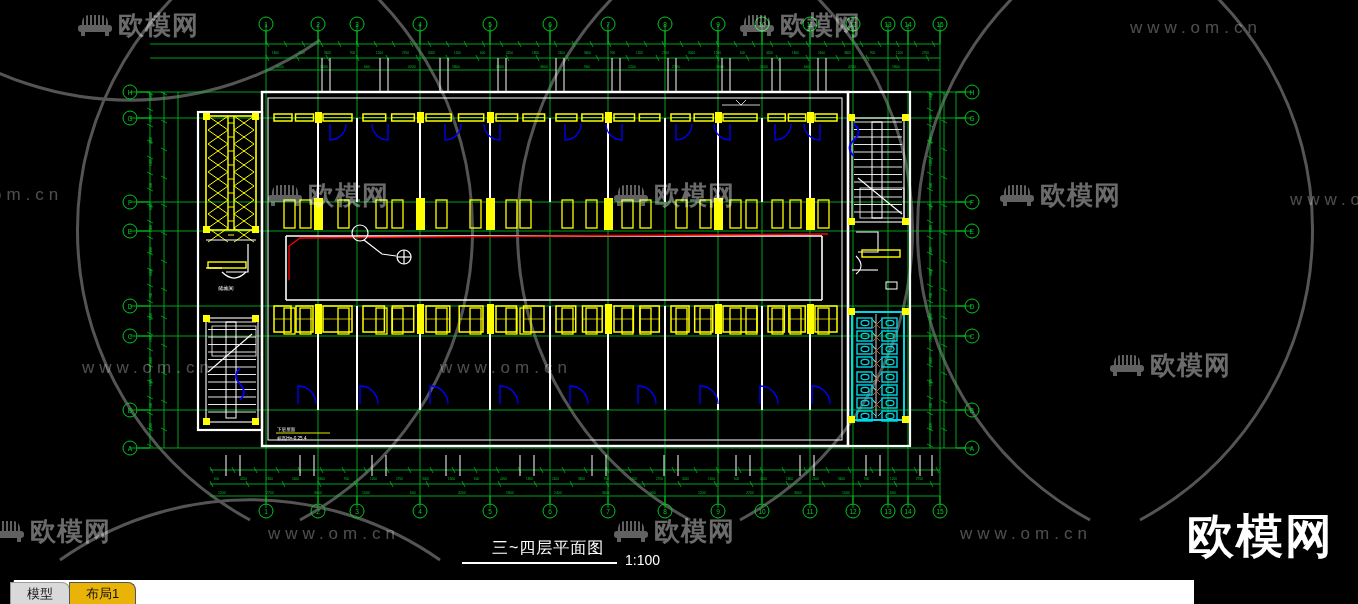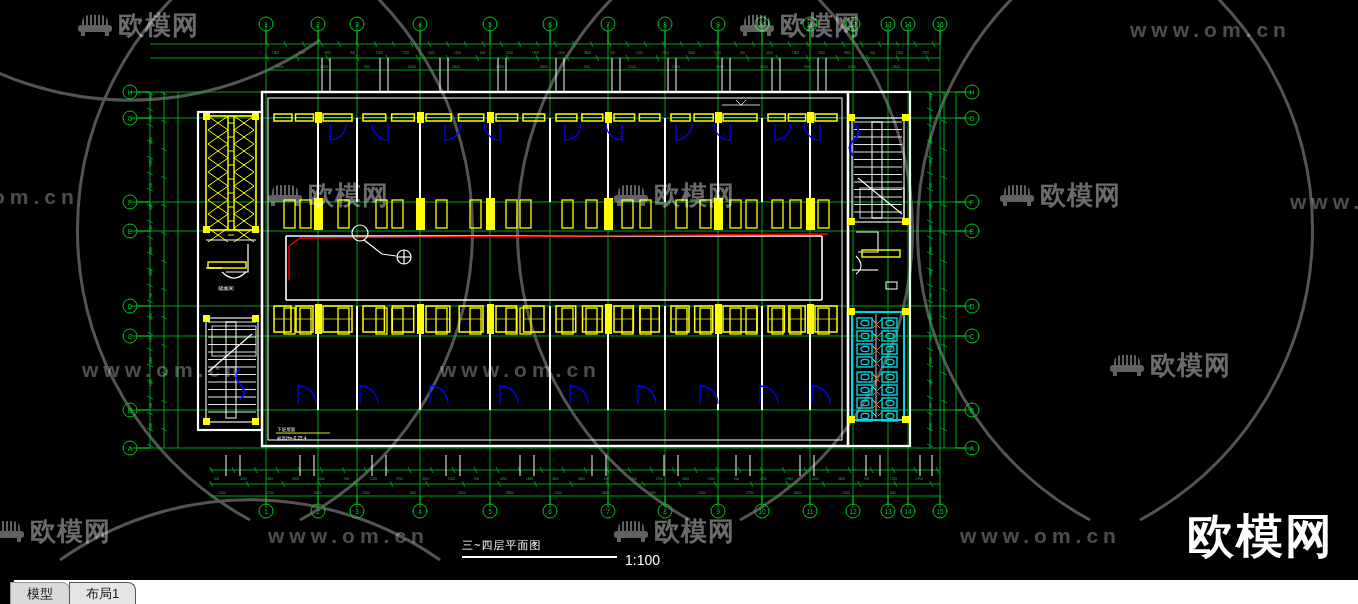--- a/index.html
+++ b/index.html
@@ -14,21 +14,21 @@
   #canvas { position: absolute; left: 0; top: 0; width: 1358px; height: 580px; background: #000; }
   #canvas svg { position: absolute; left: 0; top: 0; }
 
   
   .wm {
     position: absolute; color: #ffffff; opacity: .42;
     font-size: 26px; letter-spacing: 1px; white-space: nowrap;
     display: flex; align-items: center; gap: 6px; pointer-events: none;
     font-weight: bold;
   }
-  .wm.text-only { font-size: 21px; letter-spacing: 5px; opacity: .30; font-weight: bold; }
+  .wm.text-only { font-size: 17px; letter-spacing: 5px; opacity: .30; font-weight: normal; }
   .wm .sofa { display: inline-block; width: 34px; height: 22px; position: relative; opacity: .9; }
   .wm .sofa i {
     position: absolute; left: 4px; top: 0; width: 26px; height: 14px;
     background: repeating-linear-gradient(90deg,#fff 0 2px,transparent 2px 4px);
     border-radius: 7px 7px 0 0;
   }
   .wm .sofa b {
     position: absolute; left: 0; top: 10px; width: 34px; height: 7px;
     background: #fff; border-radius: 3px;
   }
@@ -37,38 +37,38 @@
     border-left: 4px solid #fff; border-right: 4px solid #fff;
   }
 
   
   #brand { position: absolute; right: 24px; bottom: 44px; text-align: right; color: #fff; }
   #brand .bigcn { font-size: 47px; font-weight: bold; letter-spacing: 2px; line-height: 1.05; }
   #brand .bigid { font-size: 31px; letter-spacing: .5px; margin-top: 4px; }
 
   
   #titleblock { position: absolute; left: 462px; top: 538px; color:#fff; }
-  #titleblock .t { font-size: 11px; letter-spacing: 1px; white-space: nowrap; }
+  #titleblock .t { font-size: 16px; letter-spacing: 1px; white-space: nowrap; margin-left: 30px; }
   #titleblock .rule { width: 155px; height: 2px; background: #fff; margin-top: 3px; }
   #titleblock .scale { position: absolute; left: 163px; top: 14px; font-size: 14px; color:#fff; }
 
   
   #tabbar {
-    position: absolute; left: 0; bottom: 0; width: 1358px; height: 24px;
+    position: absolute; left: 0; bottom: 0; width: 1194px; height: 24px;
     background: #ffffff; display: flex; align-items: flex-end;
   }
   #tabbar .lead { width: 10px; height: 24px; background: #000; }
   #tabbar .tab {
     height: 22px; padding: 0 16px; display:flex; align-items:center;
     font-size: 13px; color: #111; background: #d9d9d9;
     border: 1px solid #9a9a9a; border-bottom: none;
     border-radius: 0 8px 0 0; margin-right: -1px;
     transform: skewX(0deg);
   }
-  #tabbar .tab.active { background: #e5e5e5; border-color:#555; font-weight: normal; }
+  #tabbar .tab.active { background: #eab308; border-color:#555; font-weight: normal; }
   #tabbar .rest { flex: 1; height: 24px; background: #fff; }
   #tabbar .blackcap { position:absolute; left:0; top:0; width: 14px; height: 10px; background:#000;
     border-bottom-right-radius: 10px; }
 </style>
 </head>
 <body>
 
 <div id="app">
 
   <div id="canvas">

